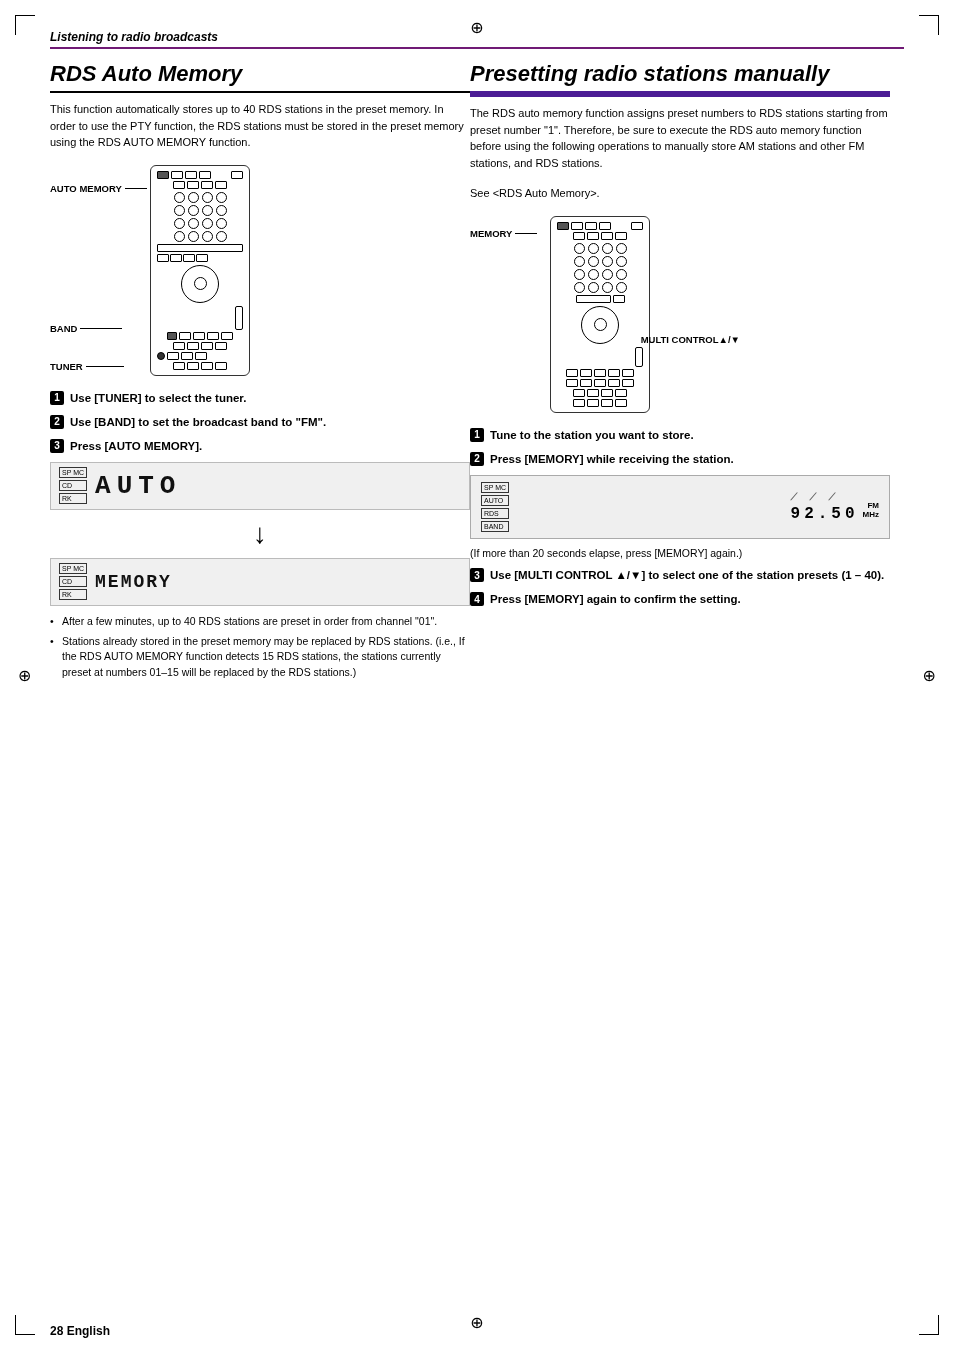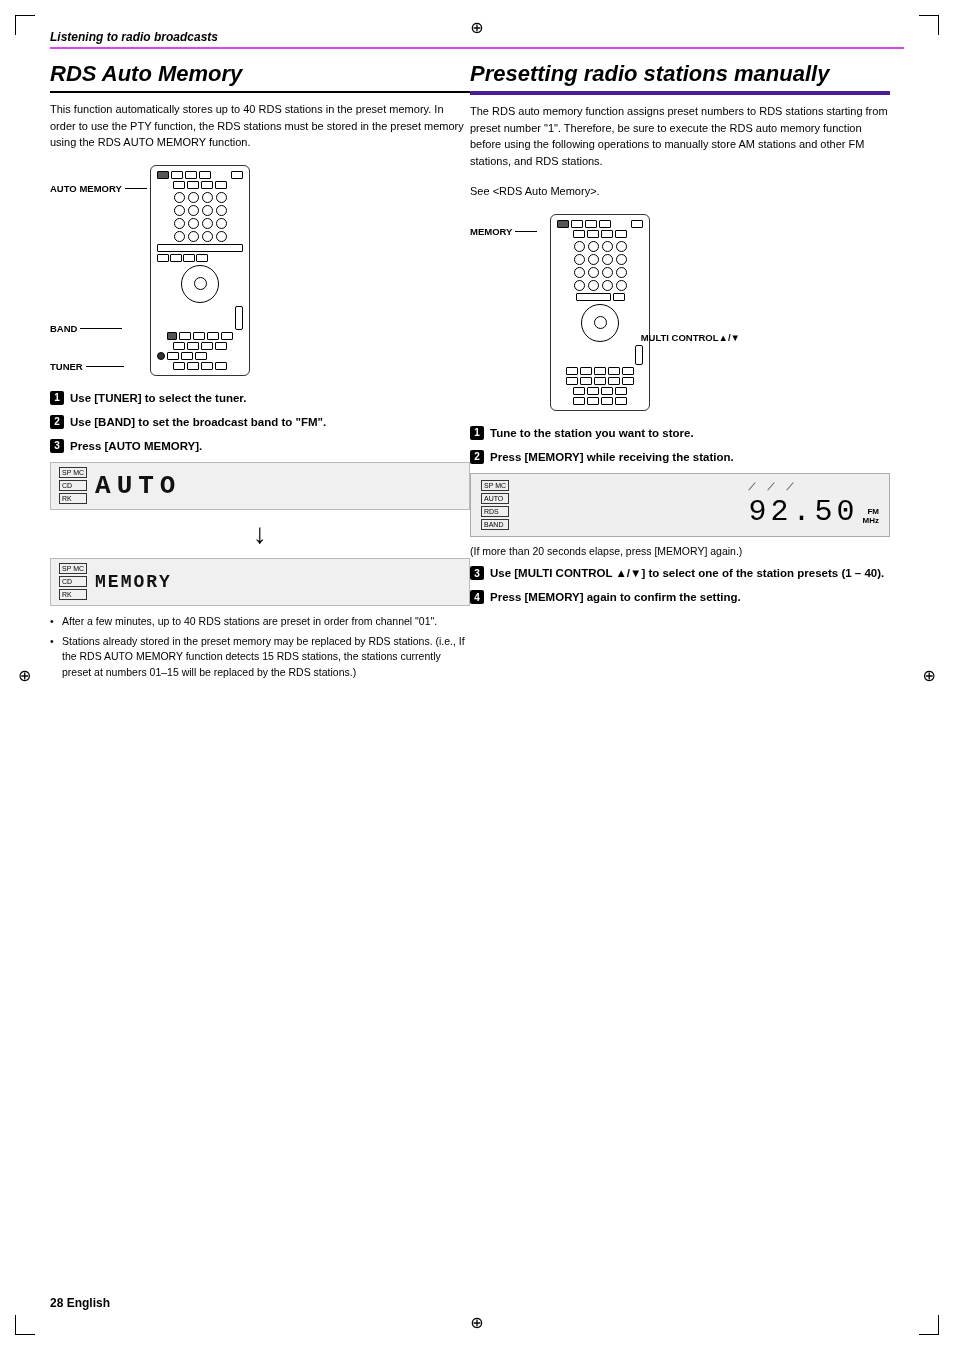--- a/index.html
+++ b/index.html
@@ -31,21 +31,21 @@
     .corner-tl { top: 15px; left: 15px; border-width: 1px 0 0 1px; }
     .corner-tr { top: 15px; right: 15px; border-width: 1px 1px 0 0; }
     .corner-bl { bottom: 15px; left: 15px; border-width: 0 0 1px 1px; }
     .corner-br { bottom: 15px; right: 15px; border-width: 0 1px 1px 0; }
 
     
     .section-header {
       font-style: italic;
       font-weight: bold;
       font-size: 12px;
-      border-bottom: 2px solid #d946ef;
+      border-bottom: 2px solid #701a75;
       padding-bottom: 3px;
       margin-bottom: 12px;
     }
 
     
     .two-col {
       display: flex;
     }
 
     .col-left {
@@ -66,21 +66,21 @@
       margin-bottom: 8px;
       border-bottom: 2px solid #000;
       padding-bottom: 4px;
     }
 
     .section-title-right {
       font-style: italic;
       font-weight: bold;
       font-size: 22px;
       margin-bottom: 8px;
-      border-bottom: 4px solid #4c1d95;
+      border-bottom: 6px solid #4c1d95;
       padding-bottom: 4px;
       line-height: 1.2;
     }
 
     .intro-text {
       font-size: 11px;
       line-height: 1.5;
       margin-bottom: 14px;
     }
 
@@ -136,21 +136,21 @@
 
     .bullet-list li::before {
       content: '•';
       position: absolute;
       left: 0;
     }
 
     
     .page-footer {
       position: absolute;
-      bottom: 40px;
+      bottom: 12px;
       left: 50px;
       font-size: 12px;
       font-weight: bold;
     }
 
     
     .step-ref {
       display: inline-flex;
       align-items: center;
       justify-content: center;
@@ -576,21 +576,21 @@
           <span class="freq-label-box">SP MC</span>
           <span class="freq-label-box">AUTO</span>
           <span class="freq-label-box">RDS</span>
           <span class="freq-label-box">BAND</span>
         </div>
         <div style="display:flex;flex-direction:column;flex:1;">
           <div style="display:flex;align-items:baseline;justify-content:flex-end;">
             <div class="freq-number">
 
               <div style="font-size:10px;color:#666;margin-bottom:2px;">⟋ ⟋ ⟋</div>
-              <div style="font-family:'Courier New',monospace;font-size:30px;font-weight:normal;letter-spacing:4px;">92.50</div>
+              <div style="font-family:'Courier New',monospace;font-size:16px;font-weight:bold;letter-spacing:4px;">92.50</div>
             </div>
             <div class="freq-unit" style="margin-left:4px;">FM<br>MHz</div>
           </div>
         </div>
       </div>
 
       <p style="font-size:10.5px;margin:4px 0 8px 0;">(If more than 20 seconds elapse, press [MEMORY] again.)</p>
 
       <div class="step">
         <span class="step-num">3</span>

